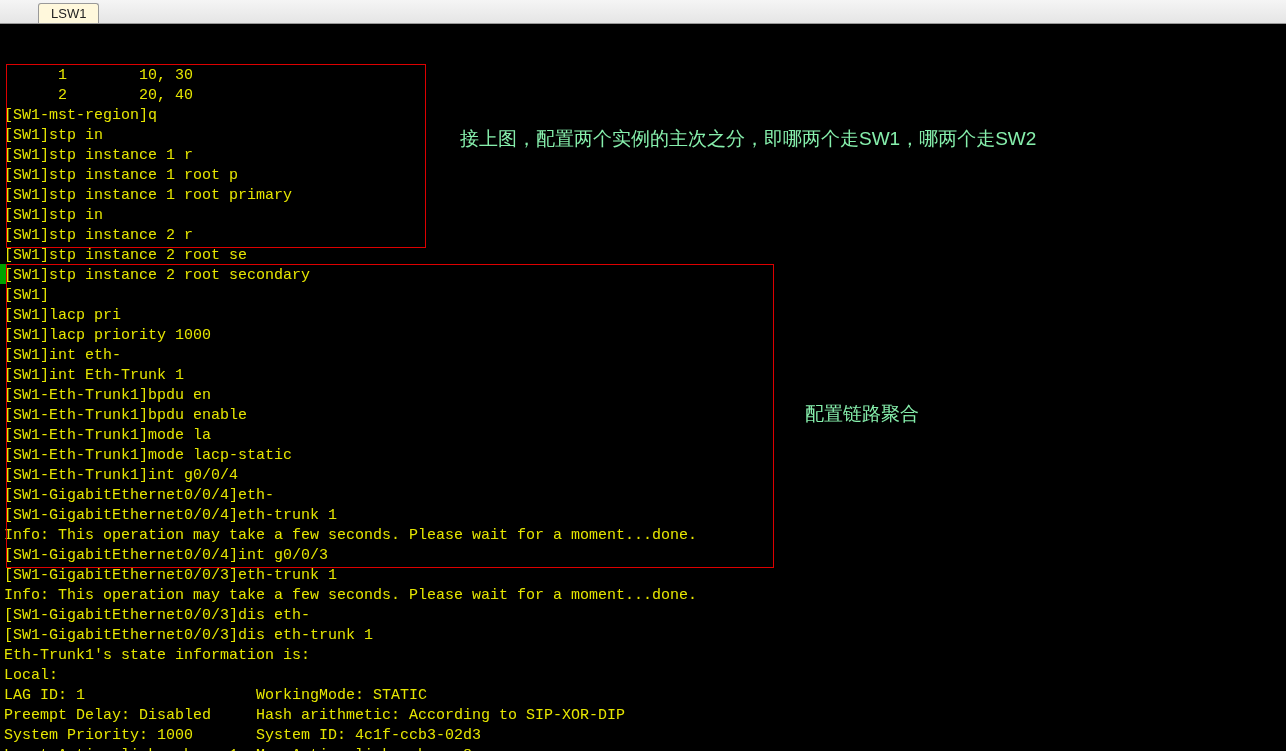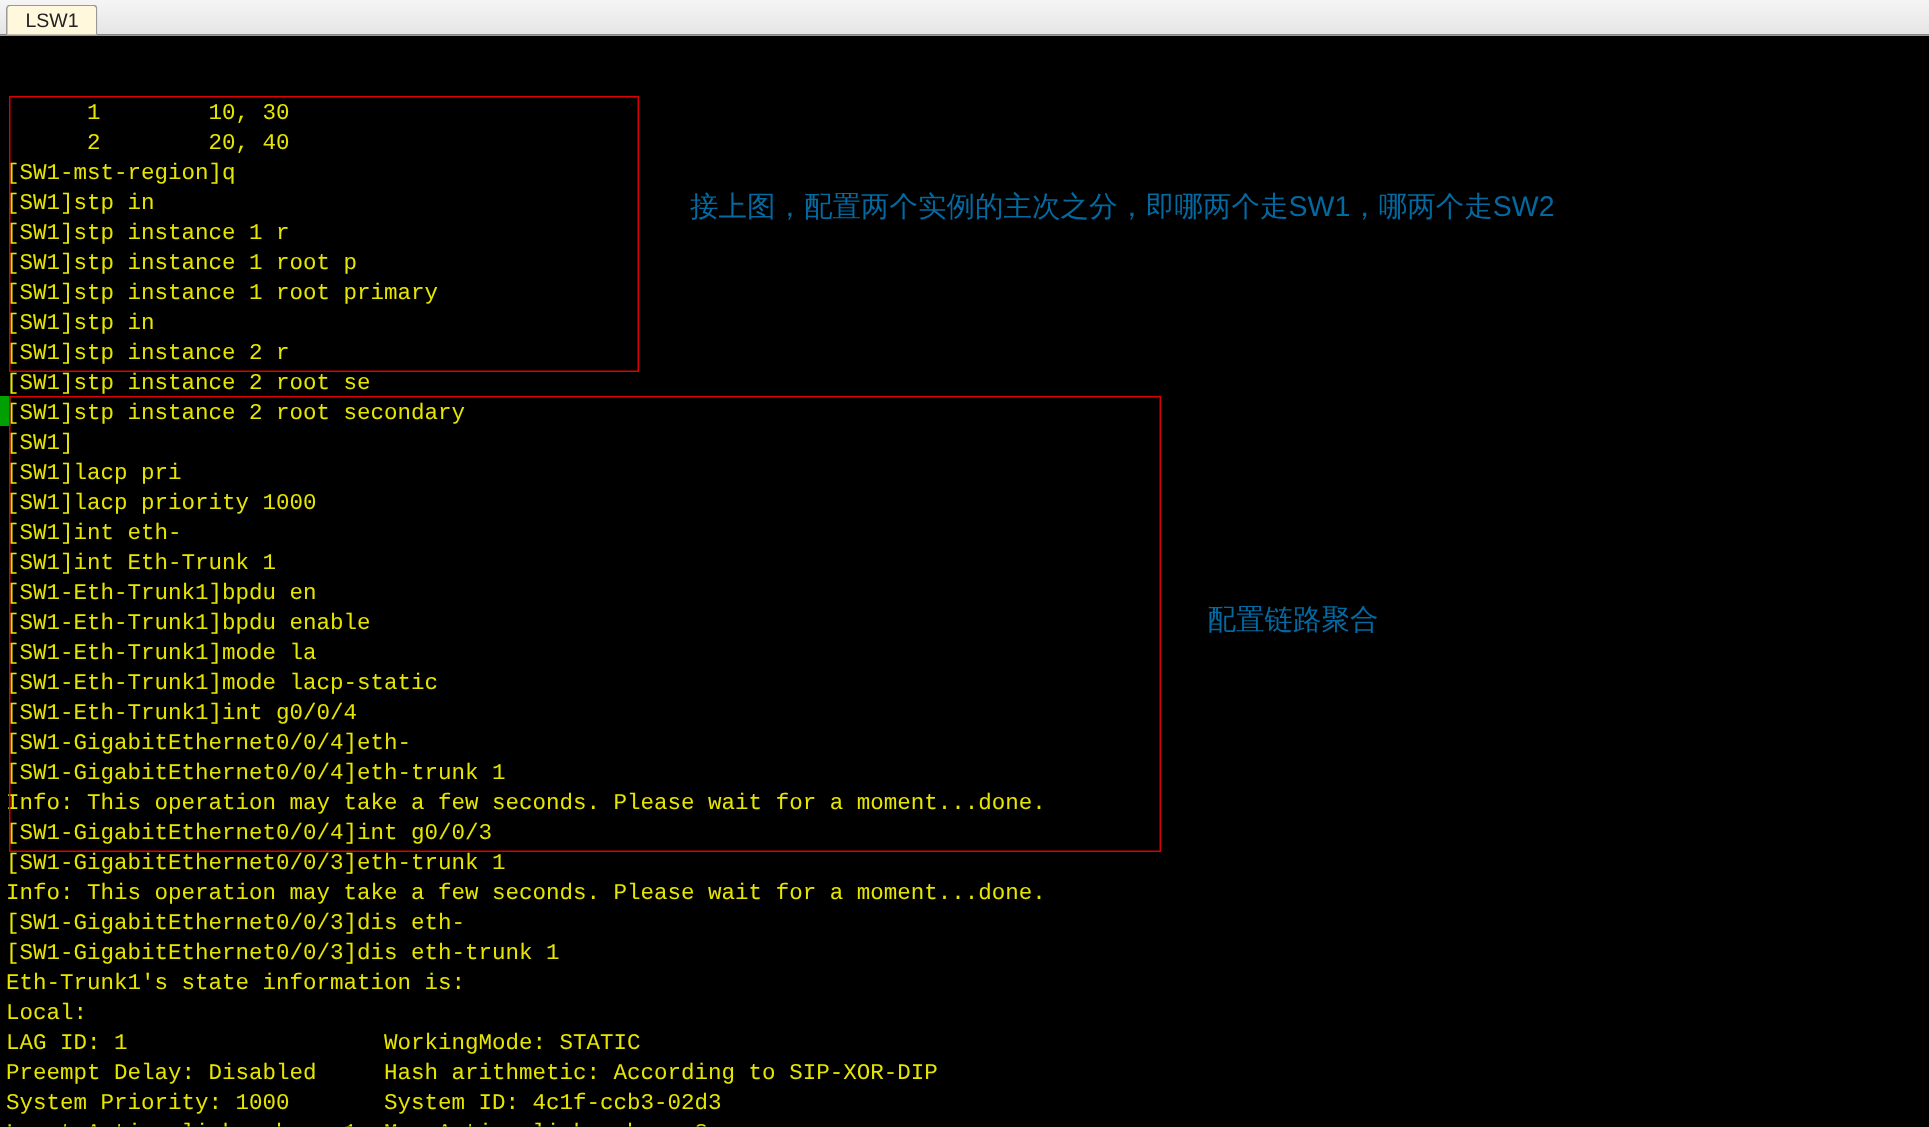--- a/index.html
+++ b/index.html
@@ -10,20 +10,21 @@
     height: 751px;
     overflow: hidden;
     position: relative;
   }
   .tab-bar {
     background: linear-gradient(#f5f5f5, #e5e5e5);
     height: 24px;
     border-bottom: 1px solid #999;
     display: flex;
     align-items: flex-end;
+    padding-left: 34px;
   }
   .tab {
     background: #fff8dc;
     border: 1px solid #999;
     border-bottom: none;
     padding: 2px 12px;
     font-family: Arial, sans-serif;
     font-size: 13px;
     color: #222;
     margin-left: 4px;
@@ -47,21 +48,21 @@
     height: 20px;
     background: #00a000;
   }
   .box {
     position: absolute;
     border: 1px solid #d00;
     pointer-events: none;
   }
   .annotation {
     position: absolute;
-    color: #0369a1;
+    color: #86efac;
     font-family: "Microsoft YaHei", Arial, sans-serif;
     font-size: 19px;
     line-height: 28px;
     white-space: normal;
   }
 </style>
 </head>
 <body>
 
 <div class="tab-bar">

